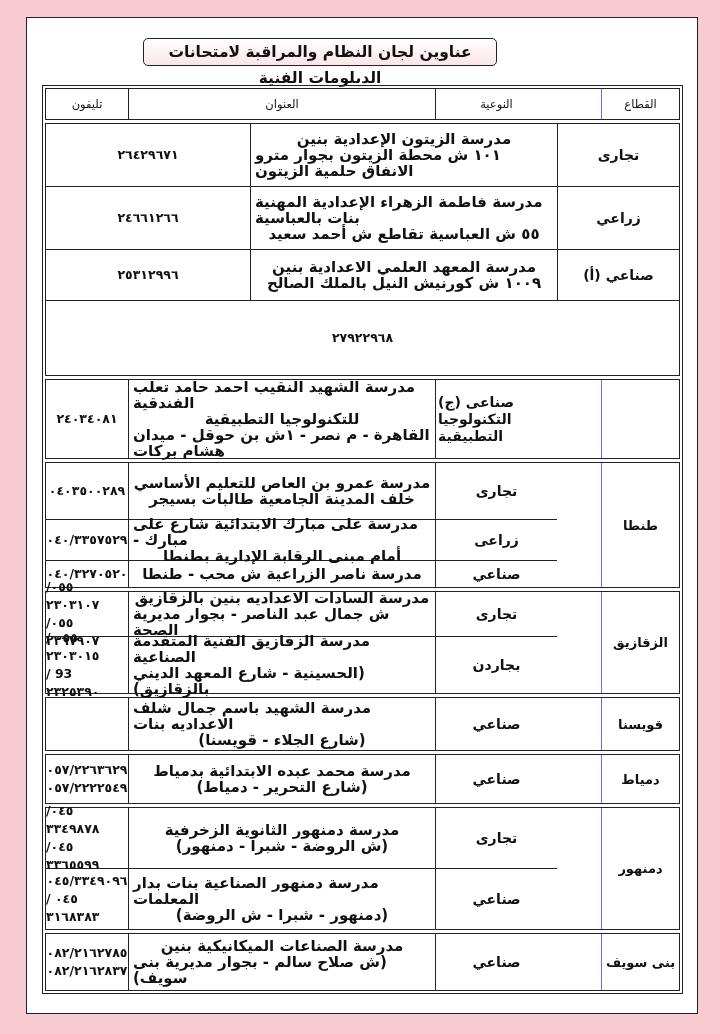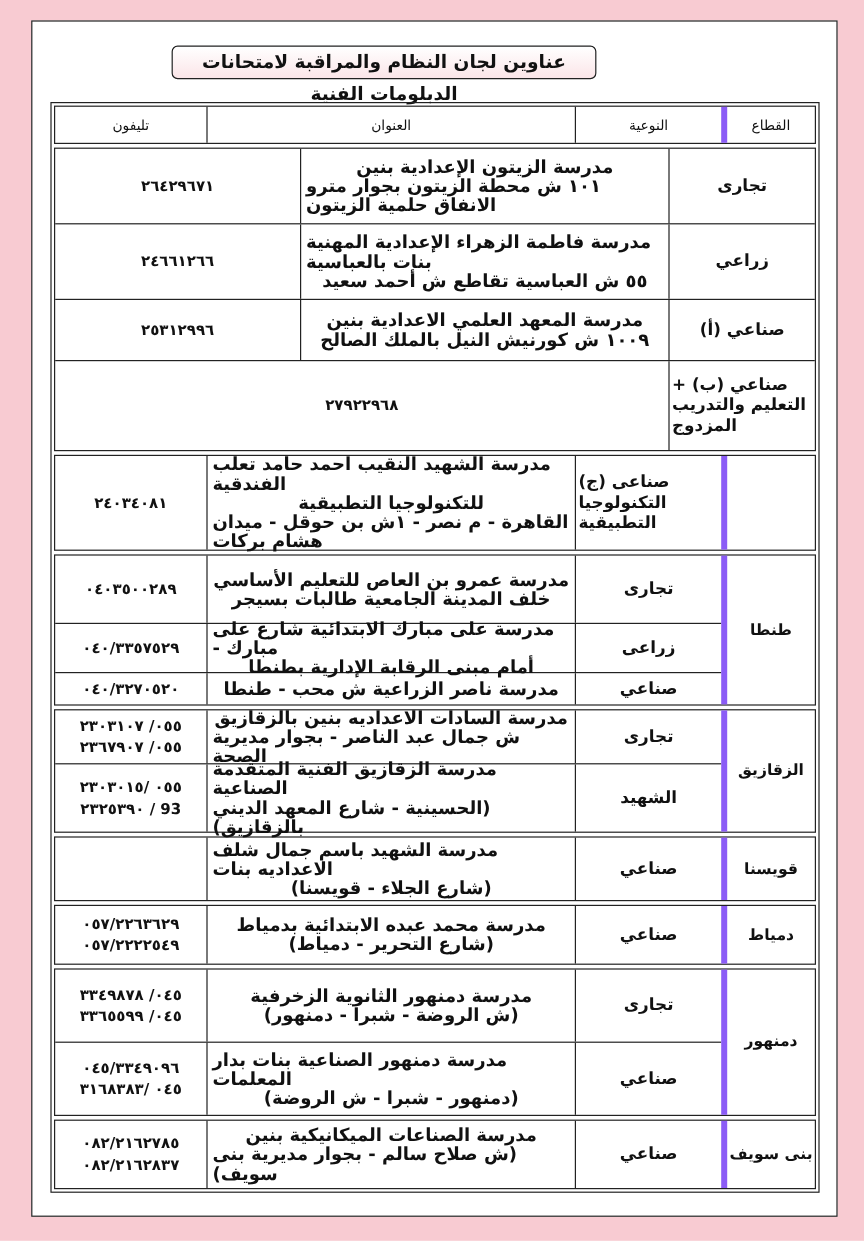--- a/index.html
+++ b/index.html
@@ -17,21 +17,21 @@
     box-sizing:border-box; text-align:center; font-weight:bold; font-size:15.5px; line-height:26px;
     direction:rtl;
   }
   .table-wrap {
     position:absolute; left:15px; top:67px; width:641px;
     border:1.5px solid #222; box-sizing:border-box; padding:2px;
   }
   .thead, .group { display:flex; flex-direction:row-reverse; border:1.5px solid #222; box-sizing:border-box; }
   .group { margin-top:3px; }
   .cell { box-sizing:border-box; display:flex; align-items:center; justify-content:center; text-align:left; direction:rtl; }
-  .c-sector { width:78px; border-left:5px solid #8b5cf6; font-weight:bold; font-size:13px; }
+  .c-sector { width:78px; border-left:1px solid #8b5cf6; font-weight:bold; font-size:13px;margin-left:44px; }
   .c-type { width:122px; border-left:1px solid #222; font-weight:bold; font-size:14px; line-height:17px; padding:2px; }
   .c-addr { width:307px; border-left:1px solid #222; font-weight:bold; font-size:15px; line-height:16px; flex-direction:column; padding:2px 4px; }
   .c-phone { flex:1; font-weight:bold; font-size:12.5px; flex-direction:column; line-height:18px; font-family:"DejaVu Sans", sans-serif; }
   .thead .cell { height:30px; font-size:11.5px; font-weight:normal; }
   .rows { display:flex; flex-direction:column; flex:1; }
   .row { display:flex; flex-direction:row-reverse; border-bottom:1px solid #222; }
   .row:last-child { border-bottom:none; }
   .row .c-phone { align-items:center; }
 </style>
 </head>
@@ -74,21 +74,20 @@
               <div class="cell c-type">صناعي (أ)</div>
               <div class="cell c-addr">
                 <div>مدرسة المعهد العلمي الاعدادية بنين</div>
                 <div>١٠٠٩ ش كورنيش النيل بالملك الصالح</div>
               </div>
               <div class="cell c-phone">
                 <div>٢٥٣١٢٩٩٦</div>
               </div>
             </div>
             <div class="row" style="height: 74px;">
-              <div class="cell c-type">صناعي (ب) + التعليم والتدريب المزدوج</div>
               <div class="cell c-phone">
                 <div>٢٧٩٢٢٩٦٨</div>
               </div>
             </div>
           </div>
         </div>
         <div class="group">
           <div class="cell c-sector"></div>
           <div class="rows">
             <div class="row" style="height: 78px;">
@@ -146,21 +145,21 @@
               <div class="cell c-addr">
                 <div>مدرسة السادات الاعداديه بنين بالزقازيق</div>
                 <div>ش جمال عبد الناصر - بجوار مديرية الصحة</div>
               </div>
               <div class="cell c-phone">
                 <div>٠٥٥/ ٢٣٠٣١٠٧</div>
                 <div>٠٥٥/ ٢٣٦٧٩٠٧</div>
               </div>
             </div>
             <div class="row" style="height: 56px;">
-              <div class="cell c-type">الشهيد</div>
+              <div class="cell c-type">بجاردن</div>
               <div class="cell c-addr">
                 <div>مدرسة الزقازيق الفنية المتقدمة الصناعية</div>
                 <div>(الحسينية - شارع المعهد الديني بالزقازيق)</div>
               </div>
               <div class="cell c-phone">
                 <div>٠٥٥ /٢٣٠٣٠١٥</div>
                 <div>93 / ٢٣٢٥٣٩٠</div>
               </div>
             </div>
           </div>

